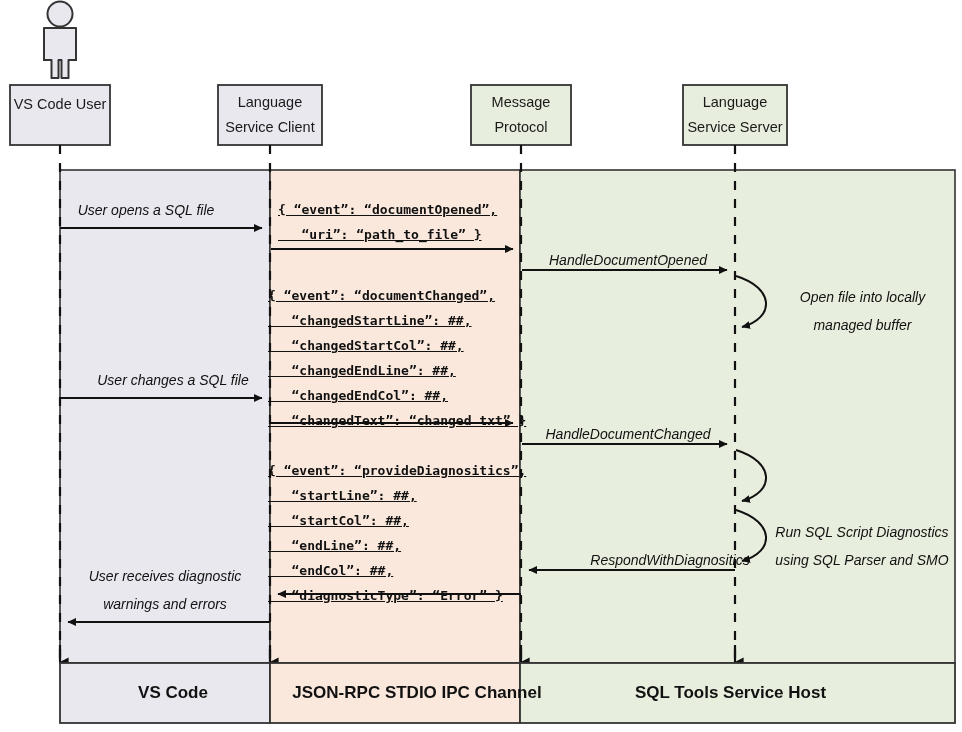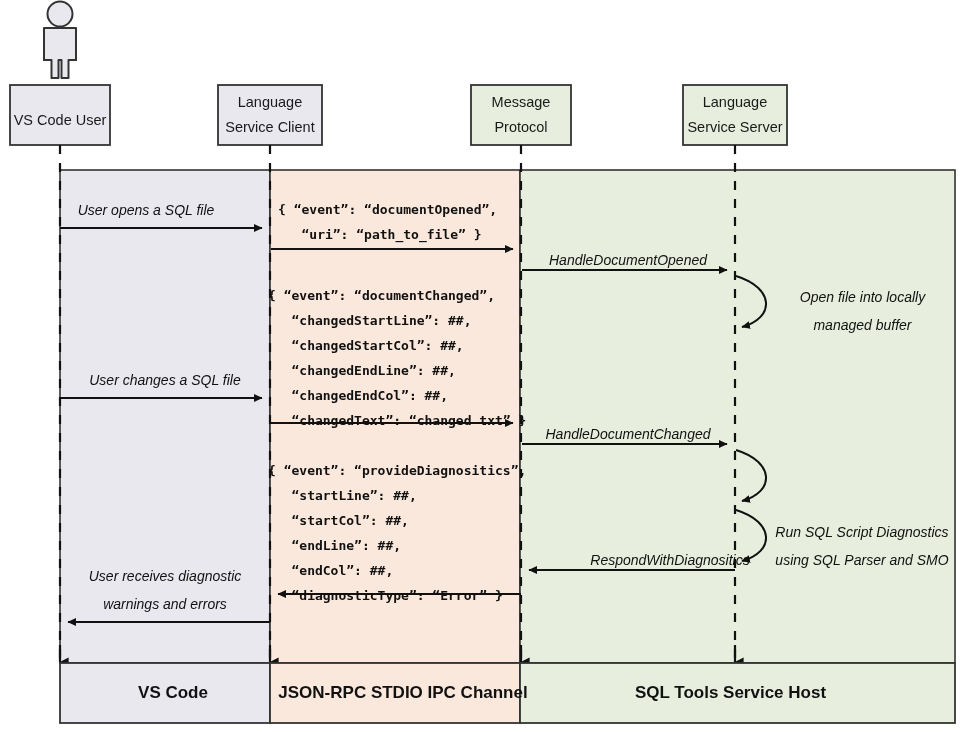--- a/index.html
+++ b/index.html
@@ -30,20 +30,21 @@
   .box-label span { display: block; }
 
   .code-block {
     position: absolute;
     font-family: "DejaVu Sans Mono", "Liberation Mono", monospace;
     font-size: 13px;
     color: #111111;
     line-height: 25px;
     white-space: pre;
     font-weight: 700;
+    text-decoration: underline;
   }
 
   .note {
     position: absolute;
     font-style: italic;
     font-size: 14px;
     color: #111111;
     line-height: 28px;
     text-align: center;
     white-space: nowrap;
@@ -133,21 +134,21 @@
       <path d="M736,510 C 775,522 775,552 742,561" marker-end="url(#arrowEnd)"></path>
     </g>
 
     <g>
       <rect x="60" y="663" width="210" height="60" fill="#eae8ef" stroke="#333333" stroke-width="1.8"></rect>
       <rect x="270" y="663" width="250" height="60" fill="#fae8dc" stroke="#333333" stroke-width="1.8"></rect>
       <rect x="520" y="663" width="435" height="60" fill="#e8eedd" stroke="#333333" stroke-width="1.8"></rect>
     </g>
   </svg>
 
-  <div class="box-label" style="left:10px; top:91px; width:100px; height:60px;">
+  <div class="box-label" style="left:10px; top:75px; width:100px; height:60px;">
     <span>VS Code User</span>
   </div>
 
   <div class="box-label" style="left:218px; top:85px; width:104px; height:60px;">
     <span>Language</span>
     <span>Service Client</span>
   </div>
 
   <div class="box-label" style="left:471px; top:85px; width:100px; height:60px;">
     <span>Message</span>
@@ -156,21 +157,21 @@
 
   <div class="box-label" style="left:683px; top:85px; width:104px; height:60px;">
     <span>Language</span>
     <span>Service Server</span>
   </div>
 
   <div class="note" style="left:60px; top:196px; width:172px;">
     <span>User opens a SQL file</span>
   </div>
 
-  <div class="note" style="left:60px; top:366px; width:210px;">
+  <div class="note" style="left:68px; top:366px; width:210px;">
     <span>User changes a SQL file</span>
   </div>
 
   <div class="note" style="left:60px; top:562px; width:210px;">
     <span>User receives diagnostic</span><br>
     <span>warnings and errors</span>
   </div>
 
   <div class="code-block" style="left:278px; top:197px;">{ “event”: “documentOpened”,
    “uri”: “path_to_file” }</div>
@@ -208,20 +209,20 @@
 
 
   <div class="note" style="left:763px; top:518px; width:198px; text-align:center;">
     <span>Run SQL Script Diagnostics</span><br>
     <span>using SQL Parser and SMO</span>
   </div>
 
   <div class="footer-label" style="left:60px; top:663px; width:210px; height:60px;">
     <span>VS Code</span>
   </div>
-  <div class="footer-label" style="left:270px; top:663px; width:250px; height:60px;">
+  <div class="footer-label" style="left:284px; top:663px; width:250px; height:60px;">
     <span>JSON-RPC STDIO IPC Channel</span>
   </div>
   <div class="footer-label" style="left:520px; top:663px; width:405px; height:60px;">
     <span>SQL Tools Service Host</span>
   </div>
 
 </div>
 
 </body></html>

